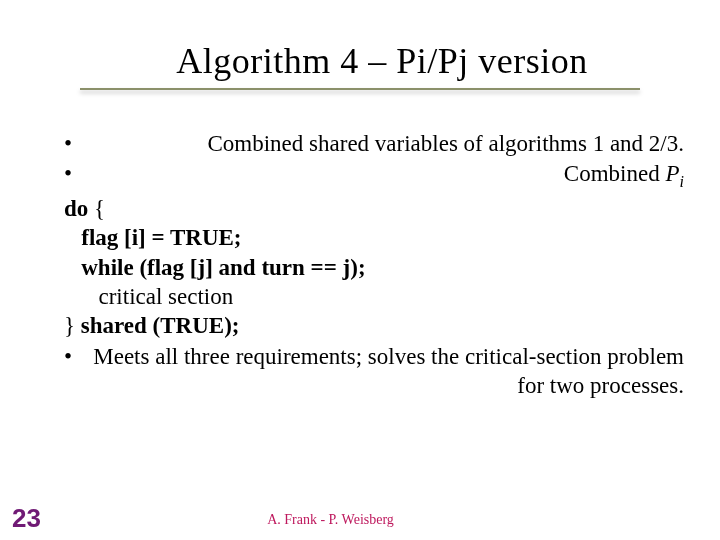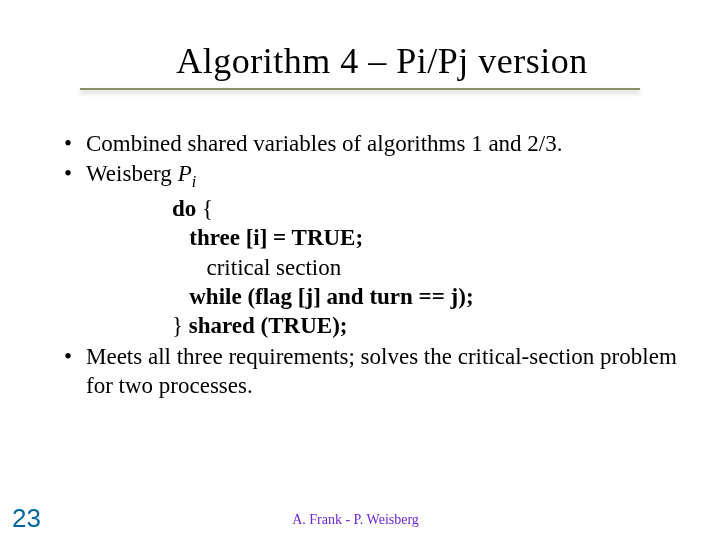--- a/index.html
+++ b/index.html
@@ -52,48 +52,47 @@
     margin: 1px 0;
   }
   .bullet .dot {
     width: 22px;
     flex: 0 0 22px;
     text-align: left;
     font-size: 23px;
   }
   .bullet .txt {
     flex: 1;
+    text-align: right;
   }
   .italic { font-style: italic; }
   .sub { font-size: 0.7em; vertical-align: sub; font-style: italic; }
   .code-block {
-    margin-left: 108px;
     font-size: 23px;
     line-height: 1.28;
   }
   .code-line { white-space: pre; }
   .bold { font-weight: bold; }
   .page-num {
     position: absolute;
     left: 12px;
     bottom: 6px;
     font-family: Arial, Helvetica, sans-serif;
     font-size: 26px;
-    font-weight: 400;
-    color: #0369a1;
+    font-weight: 700;
+    color: #701a75;
   }
   .footer {
     position: absolute;
     bottom: 12px;
     left: 0;
     width: 661px;
     text-align: center;
     font-size: 14px;
-    color: #6d28d9;
-    margin-left: 25px;
+    color: #be185d;
   }
 </style>
 </head>
 <body>
 
 <div class="slide">
 
   <div class="title-wrap">
     <div class="title">Algorithm 4 – Pi/Pj version</div>
     <div class="title-underline"></div>
@@ -102,29 +101,29 @@
   <div class="body">
 
     <div class="bullet">
       <div class="dot">•</div>
       <div class="txt">Combined shared variables of algorithms 1 and 2/3.</div>
     </div>
 
     <div class="bullet">
       <div class="dot">•</div>
       <div class="txt">
-        <span>Weisberg </span><span class="italic">P</span><span class="sub">i</span>
+        <span>Combined </span><span class="italic">P</span><span class="sub">i</span>
       </div>
     </div>
 
     <div class="code-block">
       <div class="code-line"><span class="bold">do</span><span> {</span></div>
-      <div class="code-line bold">   three [i] = TRUE;</div>
+      <div class="code-line bold">   flag [i] = TRUE;</div>
+      <div class="code-line bold">   while (flag [j] and turn == j);</div>
       <div class="code-line">      critical section</div>
-      <div class="code-line bold">   while (flag [j] and turn == j);</div>
       <div class="code-line"><span>} </span><span class="bold">shared (TRUE);</span></div>
     </div>
 
     <div class="bullet">
       <div class="dot">•</div>
       <div class="txt">Meets all three requirements; solves the critical-section problem for two processes.</div>
     </div>
 
   </div>
 

